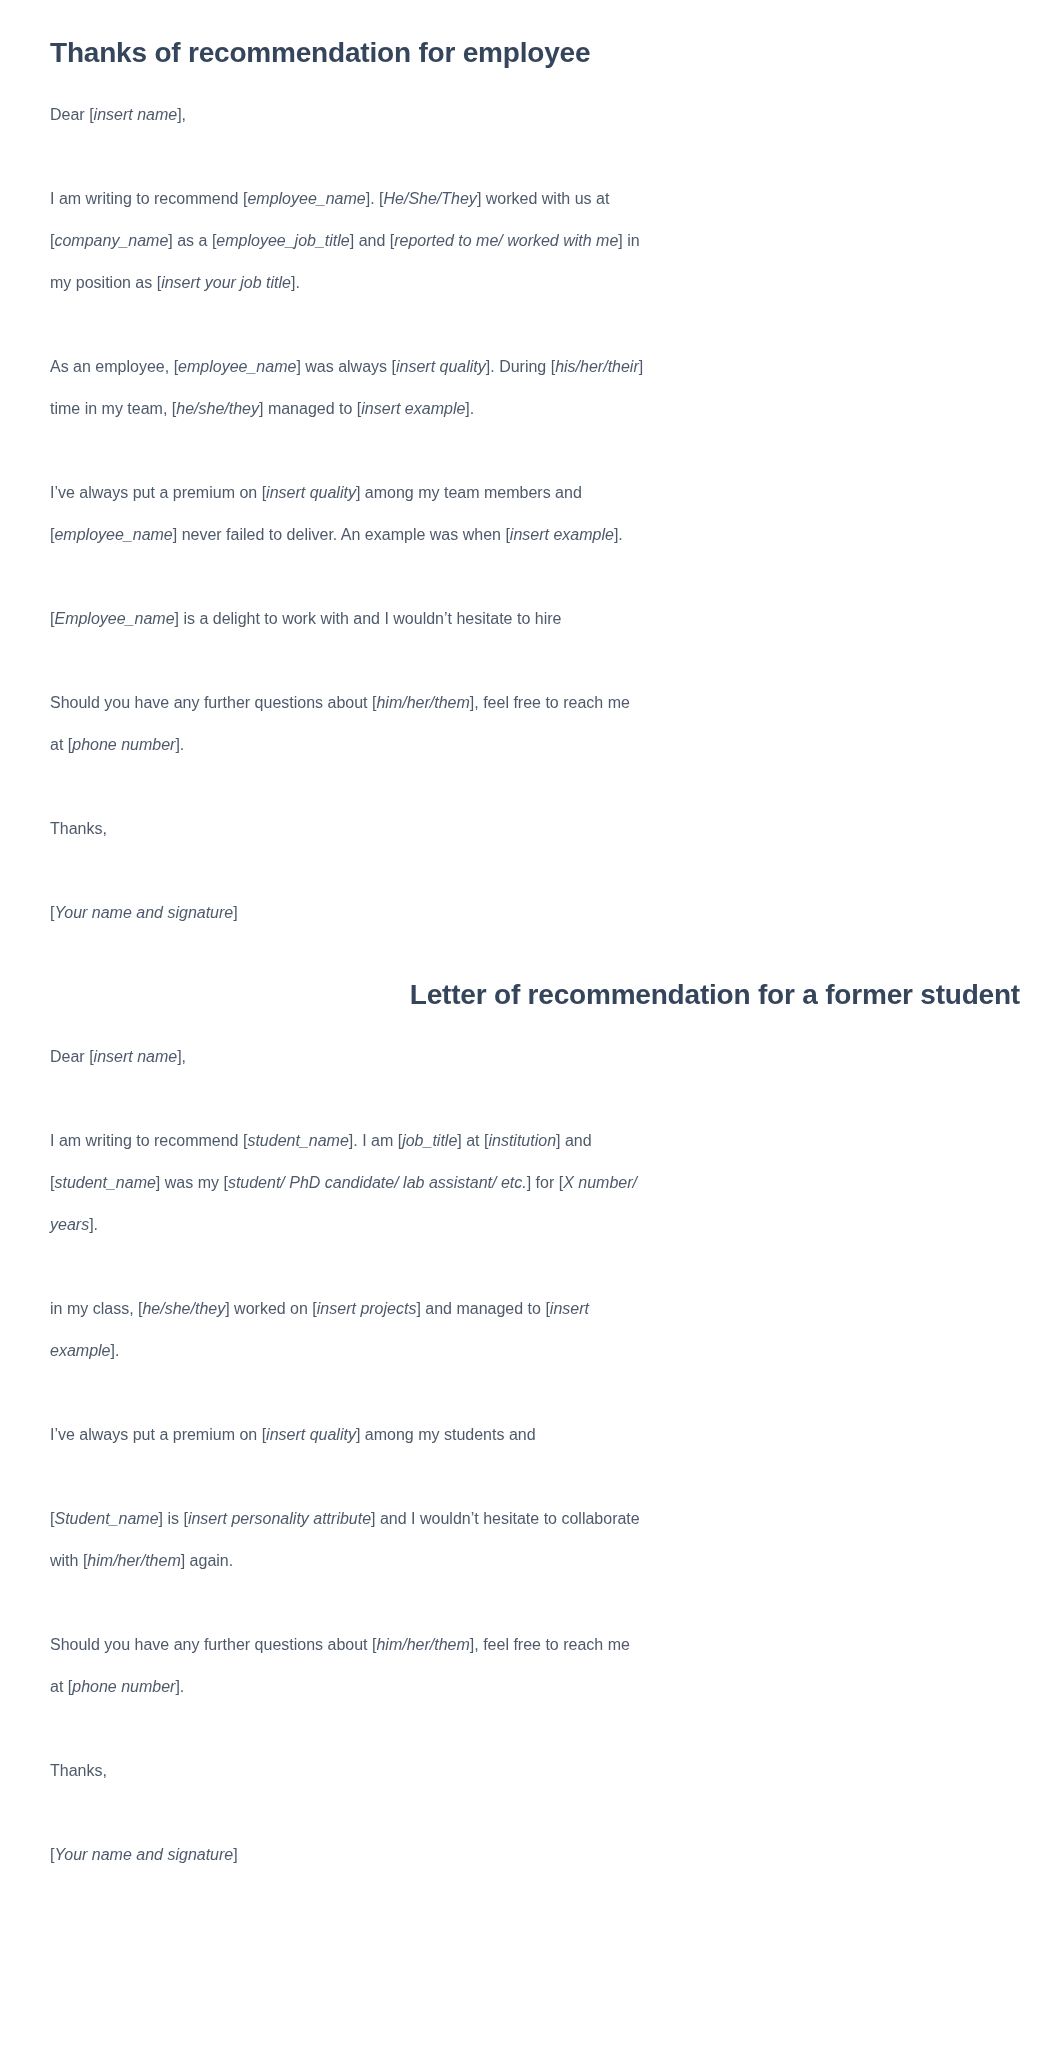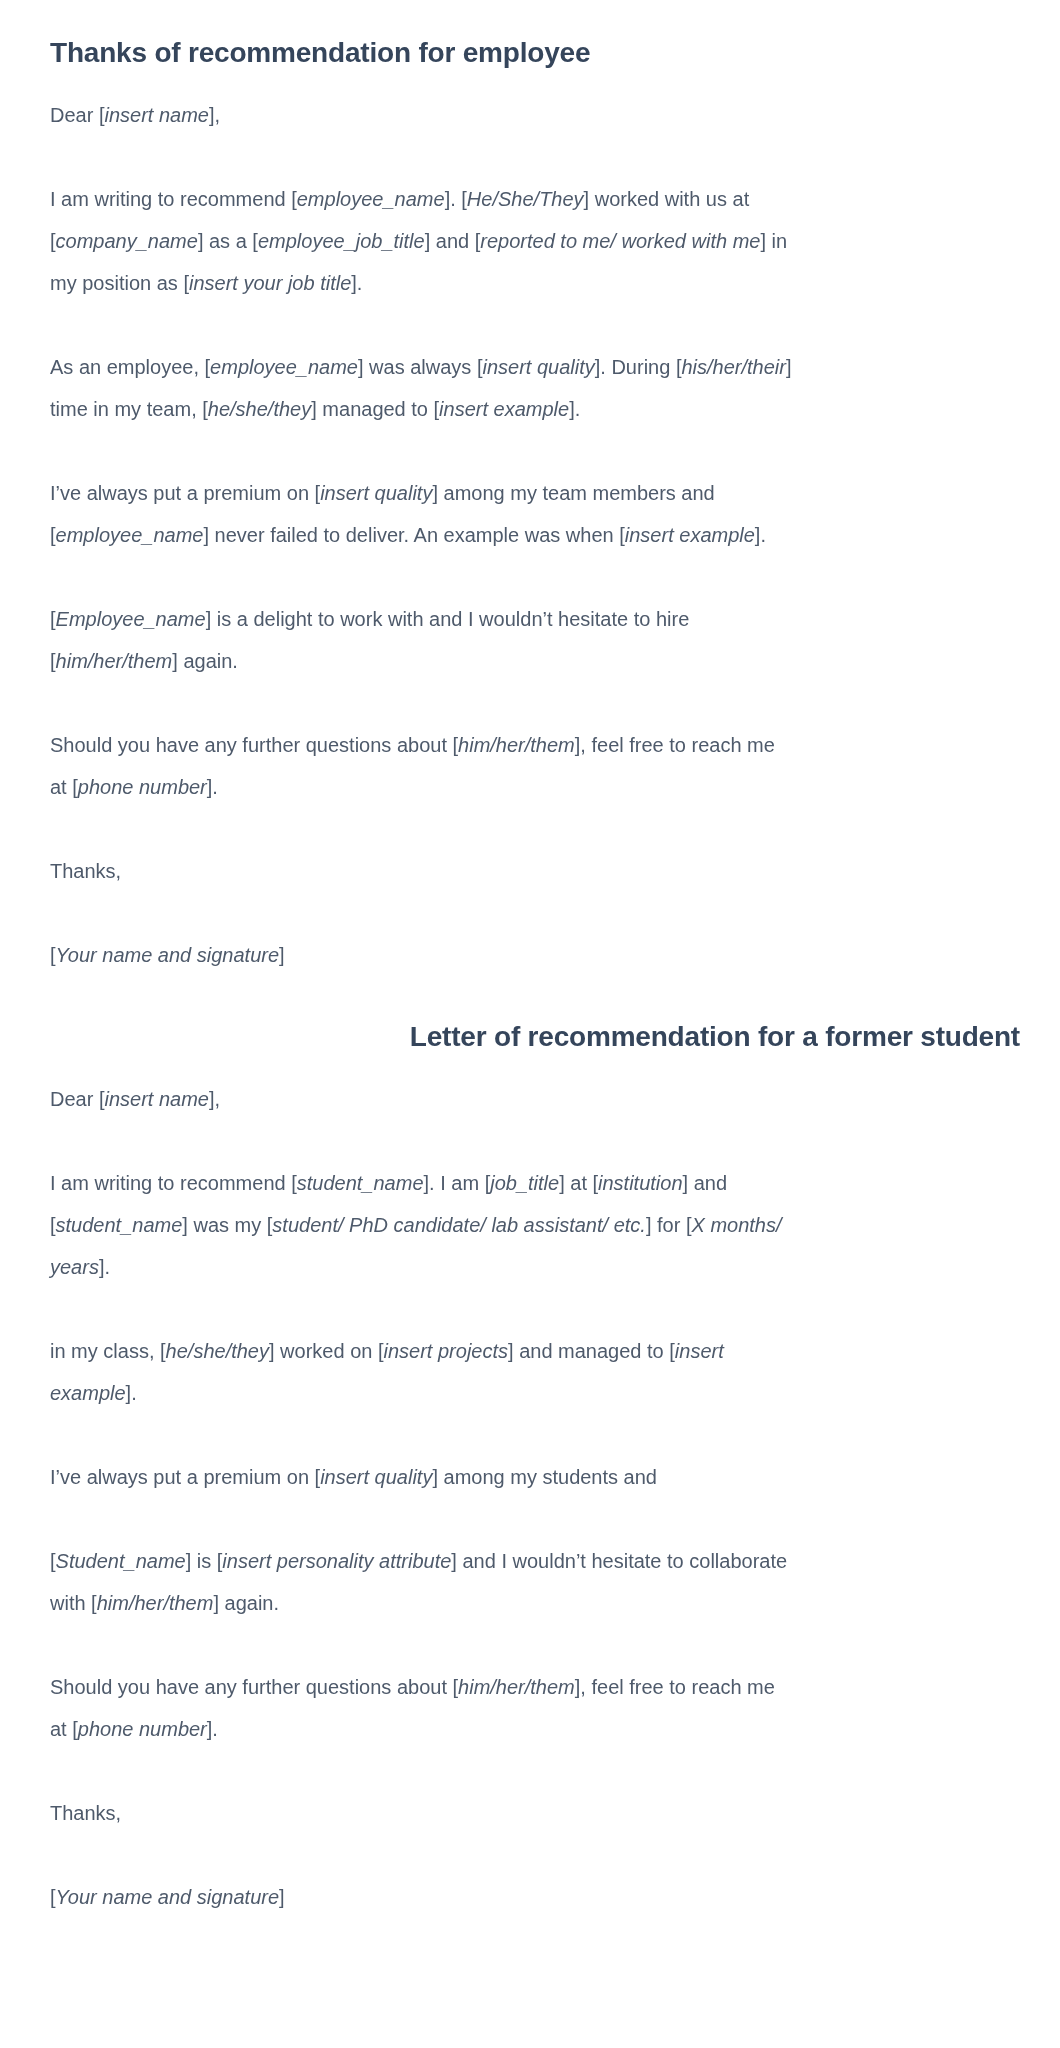--- a/index.html
+++ b/index.html
@@ -29,21 +29,21 @@
     margin:0 0 22px 0;
   }
   section + section .section-title{
     margin-top:2px;
     text-align:right;
   }
   .paragraph{
     margin:0 0 42px 0;
   }
   .text-line{
-    font-size:20px;
+    font-size:16px;
     line-height:42px;
     color:var(--body);
     white-space:pre;
   }
   .placeholder-text{
     font-style:italic;
   }
 </style>
 </head>
 <body>
@@ -63,21 +63,20 @@
         <div class="paragraph">
           <div class="text-line"><span class="text-segment">As an employee, [</span><span class="placeholder-text">employee_name</span><span class="text-segment">] was always [</span><span class="placeholder-text">insert quality</span><span class="text-segment">]. During [</span><span class="placeholder-text">his/her/their</span><span class="text-segment">]</span></div>
           <div class="text-line"><span class="text-segment">time in my team, [</span><span class="placeholder-text">he/she/they</span><span class="text-segment">] managed to [</span><span class="placeholder-text">insert example</span><span class="text-segment">].</span></div>
         </div>
         <div class="paragraph">
           <div class="text-line"><span class="text-segment">I’ve always put a premium on [</span><span class="placeholder-text">insert quality</span><span class="text-segment">] among my team members and</span></div>
           <div class="text-line"><span class="text-segment">[</span><span class="placeholder-text">employee_name</span><span class="text-segment">] never failed to deliver. An example was when [</span><span class="placeholder-text">insert example</span><span class="text-segment">].</span></div>
         </div>
         <div class="paragraph">
           <div class="text-line"><span class="text-segment">[</span><span class="placeholder-text">Employee_name</span><span class="text-segment">] is a delight to work with and I wouldn’t hesitate to hire</span></div>
-          <div class="text-line"><span class="text-segment">[</span><span class="placeholder-text">him/her/them</span><span class="text-segment">] again.</span></div>
         </div>
         <div class="paragraph">
           <div class="text-line"><span class="text-segment">Should you have any further questions about [</span><span class="placeholder-text">him/her/them</span><span class="text-segment">], feel free to reach me</span></div>
           <div class="text-line"><span class="text-segment">at [</span><span class="placeholder-text">phone number</span><span class="text-segment">].</span></div>
         </div>
         <div class="paragraph">
           <div class="text-line"><span class="text-segment">Thanks,</span></div>
         </div>
         <div class="paragraph">
           <div class="text-line"><span class="text-segment">[</span><span class="placeholder-text">Your name and signature</span><span class="text-segment">]</span></div>
@@ -86,21 +85,21 @@
   </section>
 
   <section>
     <h2 class="section-title">Letter of recommendation for a former student</h2>
     <div class="paras">
         <div class="paragraph">
           <div class="text-line"><span class="text-segment">Dear [</span><span class="placeholder-text">insert name</span><span class="text-segment">],</span></div>
         </div>
         <div class="paragraph">
           <div class="text-line"><span class="text-segment">I am writing to recommend [</span><span class="placeholder-text">student_name</span><span class="text-segment">]. I am [</span><span class="placeholder-text">job_title</span><span class="text-segment">] at [</span><span class="placeholder-text">institution</span><span class="text-segment">] and</span></div>
-          <div class="text-line"><span class="text-segment">[</span><span class="placeholder-text">student_name</span><span class="text-segment">] was my [</span><span class="placeholder-text">student/ PhD candidate/ lab assistant/ etc.</span><span class="text-segment">] for [</span><span class="placeholder-text">X months/</span></div>
+          <div class="text-line"><span class="text-segment">[</span><span class="placeholder-text">student_name</span><span class="text-segment">] was my [</span><span class="placeholder-text">student/ PhD candidate/ lab assistant/ etc.</span><span class="text-segment">] for [</span><span class="placeholder-text">X number/</span></div>
           <div class="text-line"><span class="placeholder-text">years</span><span class="text-segment">].</span></div>
         </div>
         <div class="paragraph">
           <div class="text-line"><span class="text-segment">in my class, [</span><span class="placeholder-text">he/she/they</span><span class="text-segment">] worked on [</span><span class="placeholder-text">insert projects</span><span class="text-segment">] and managed to [</span><span class="placeholder-text">insert</span></div>
           <div class="text-line"><span class="placeholder-text">example</span><span class="text-segment">].</span></div>
         </div>
         <div class="paragraph">
           <div class="text-line"><span class="text-segment">I’ve always put a premium on [</span><span class="placeholder-text">insert quality</span><span class="text-segment">] among my students and</span></div>
         </div>
         <div class="paragraph">

